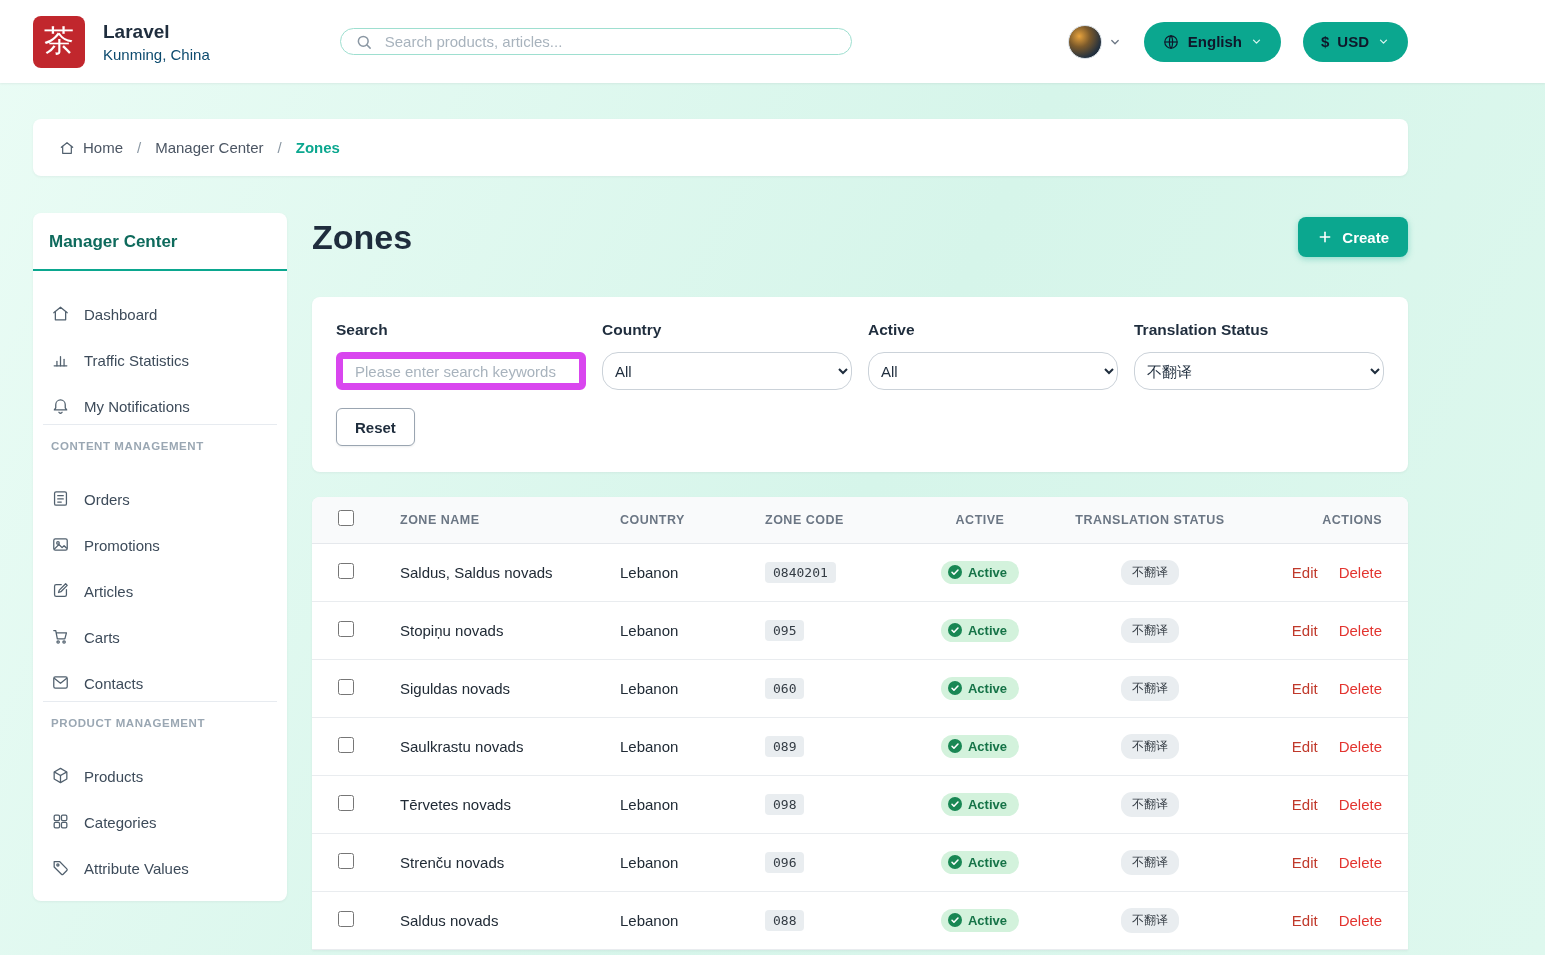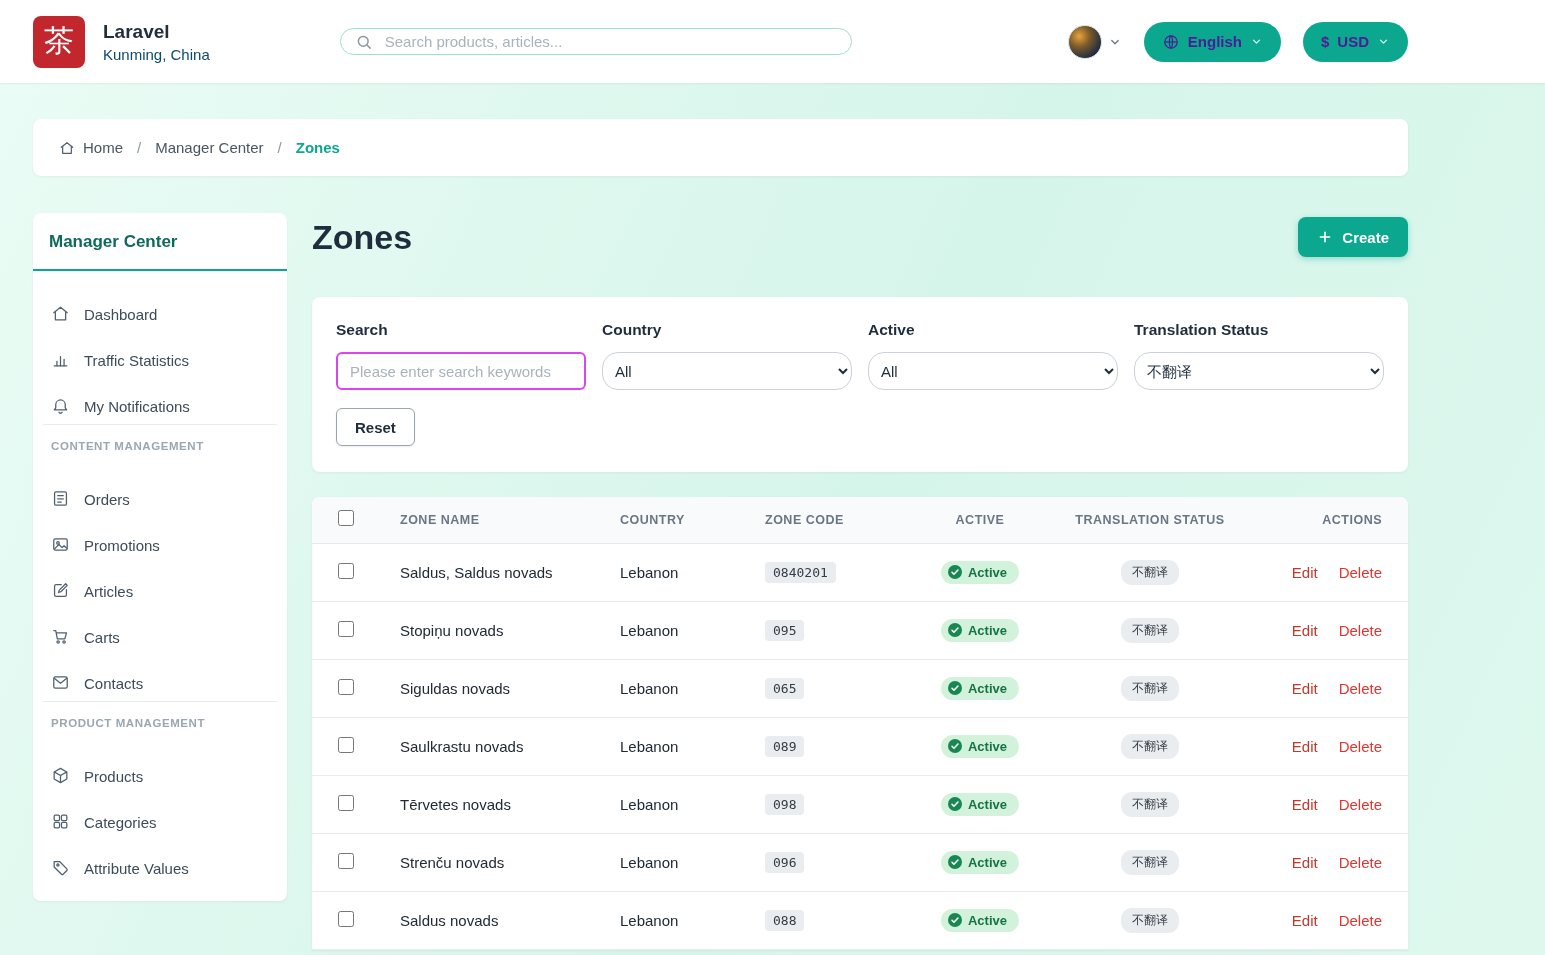--- a/index.html
+++ b/index.html
@@ -19,21 +19,21 @@
   .hsearch input{width:100%;height:100%;border:1px solid #9edfd0;border-radius:20px;
                  padding:0 16px 0 44px;font-size:15px;color:#374151;outline:none;background:#fff;font-family:inherit}
   .hsearch input::placeholder{color:#a8b3bd}
   .hsearch .sicon{position:absolute;left:15px;top:50%;transform:translateY(-50%);color:#8a97a3;display:flex}
   .hright{margin-left:auto;display:flex;align-items:center;gap:22px}
   .usermenu{display:flex;align-items:center;gap:6px;cursor:pointer}
   .avatar{width:34px;height:34px;border-radius:50%;border:1px solid #d6dde3;
           background:radial-gradient(circle at 32% 32%,#e8a33d 0%,#7c5a2b 35%,#24313f 72%,#101820 100%)}
   .chev{color:#6b7684;display:flex}
   .pill{display:flex;align-items:center;gap:8px;height:40px;border:none;border-radius:20px;
-        background:#0ba78f;color:#4c1d95;font-size:15px;font-weight:600;padding:0 18px;cursor:pointer;font-family:inherit}
+        background:#0ba78f;color:#0f172a;font-size:15px;font-weight:600;padding:0 18px;cursor:pointer;font-family:inherit}
   .pill .chev{color:#d8f5ef}
 
   
   .crumbs{width:1375px;margin:36px 0 0 33px;height:57px;background:#fff;border-radius:8px;
           display:flex;align-items:center;gap:14px;padding:0 26px;
           box-shadow:0 1px 3px rgba(16,24,40,.05);font-size:15px;color:#4b5563}
   .crumb{display:flex;align-items:center;gap:8px;cursor:pointer;color:#4b5563}
   .crumb-sep{color:#8a97a3}
   .crumb-cur{color:#0ba78f;font-weight:700}
 
@@ -56,21 +56,21 @@
   .main{flex:1;min-width:0}
   .main-head{display:flex;align-items:center;justify-content:space-between;margin-top:4px}
   .page-title{font-size:34px;font-weight:700;color:#1f2d3d}
   .create-btn{display:flex;align-items:center;gap:9px;height:40px;padding:0 19px;border:none;border-radius:8px;
               background:#0ba78f;color:#fff;font-size:15px;font-weight:600;cursor:pointer;
               box-shadow:0 2px 6px rgba(11,167,143,.35);font-family:inherit}
 
   .filter-card{margin-top:40px;background:#fff;border-radius:8px;box-shadow:0 1px 3px rgba(16,24,40,.05);padding:24px 24px 26px}
   .fgrid{display:grid;grid-template-columns:repeat(4,1fr);column-gap:16px}
   .flabel{font-size:15.5px;font-weight:700;color:#1f2d3d;margin-bottom:13px}
-  .finput{width:100%;height:38px;border:2px solid #d946ef;border-radius:6px;padding:0 12px;
+  .finput{width:100%;height:38px;border:7px solid #d946ef;border-radius:6px;padding:0 12px;
           font-size:15px;color:#374151;outline:none;font-family:inherit}
   .finput::placeholder{color:#a8b3bd}
   .fselect{width:100%;height:38px;border:1px solid #cbd2d9;border-radius:16px;padding:0 8px;
            font-size:15px;color:#1f2d3d;background:#fff;font-family:inherit}
   .reset-btn{margin-top:18px;height:38px;padding:0 18px;background:#fff;border:1px solid #9aa5b1;border-radius:6px;
              font-size:15px;font-weight:600;color:#1f2d3d;cursor:pointer;font-family:inherit;box-shadow:0 1px 2px rgba(16,24,40,.08)}
 
   
   .table-card{margin-top:25px;background:#fff;border-radius:8px 8px 0 0;box-shadow:0 1px 3px rgba(16,24,40,.05);overflow:hidden}
   table{width:100%;border-collapse:collapse;table-layout:fixed}
@@ -409,21 +409,21 @@
               <td class="c"><span class="tpill">不翻译</span></td>
               <td class="r actions">
                 <a class="edit">Edit</a><a class="del">Delete</a>
               </td>
             </tr>
 
             <tr>
               <td><input type="checkbox" style=""></td>
               <td>Siguldas novads</td>
               <td>Lebanon</td>
-              <td><span class="zcode">065</span></td>
+              <td><span class="zcode">060</span></td>
               <td class="c">
                 <span class="badge">
                   <svg width="14" height="14" viewBox="0 0 16 16">
                     <circle cx="8" cy="8" r="8" fill="#198754"></circle>
                     <path d="M4.6 8.3l2.2 2.2 4.6-4.8" stroke="#fff" stroke-width="1.8" fill="none" stroke-linecap="round" stroke-linejoin="round"></path>
                   </svg>
                   <span>Active</span>
                 </span>
               </td>
               <td class="c"><span class="tpill">不翻译</span></td>

